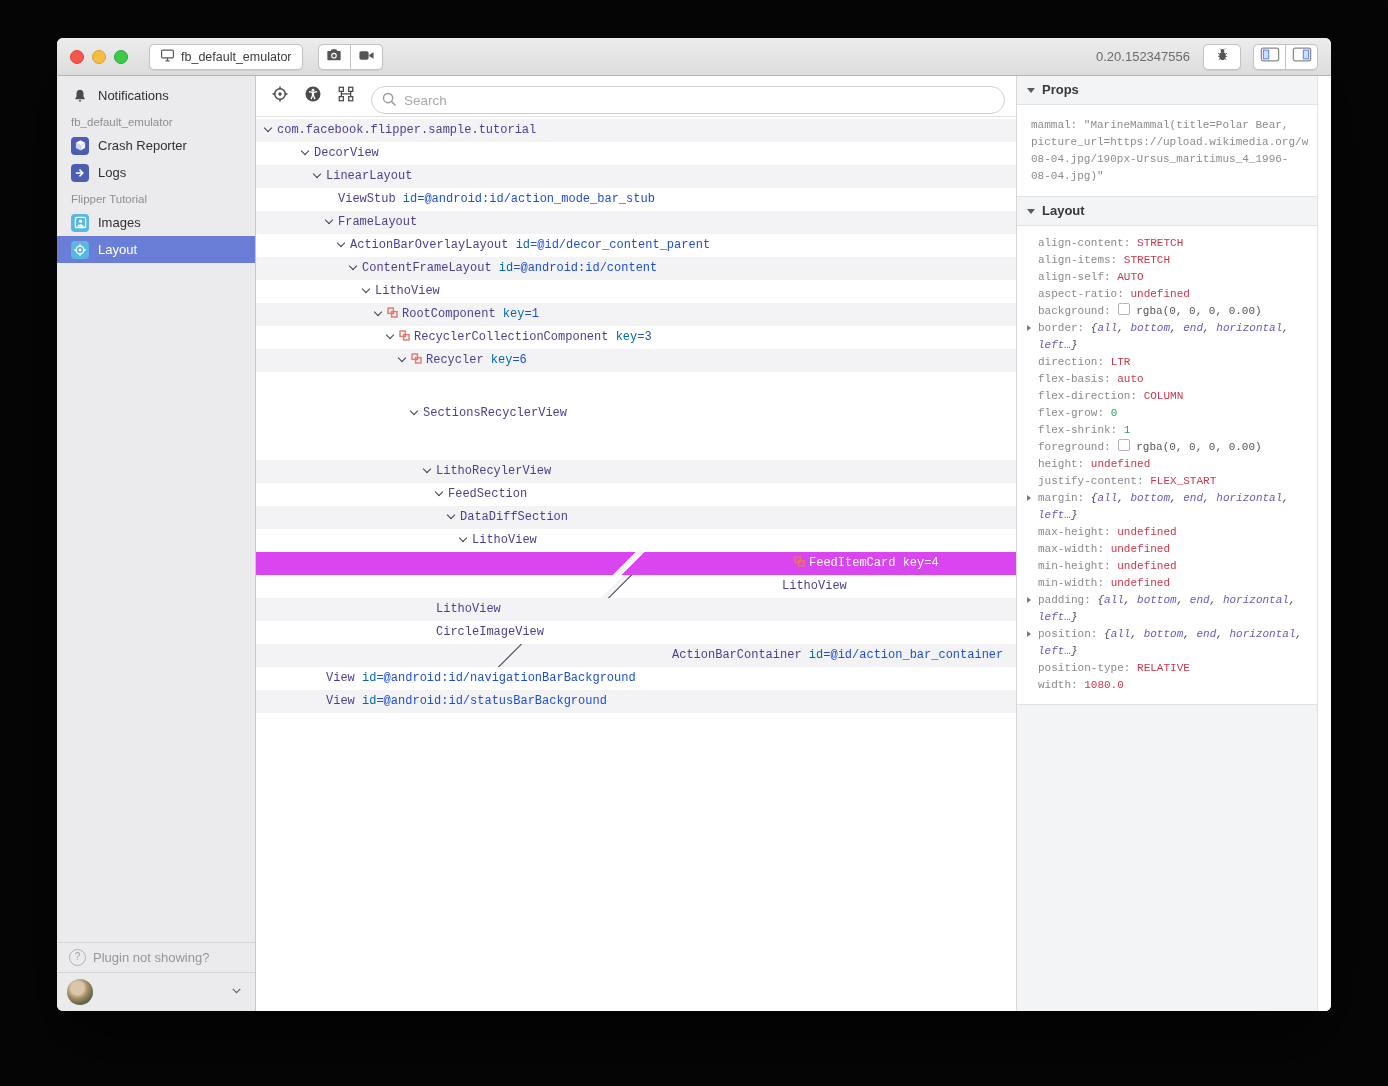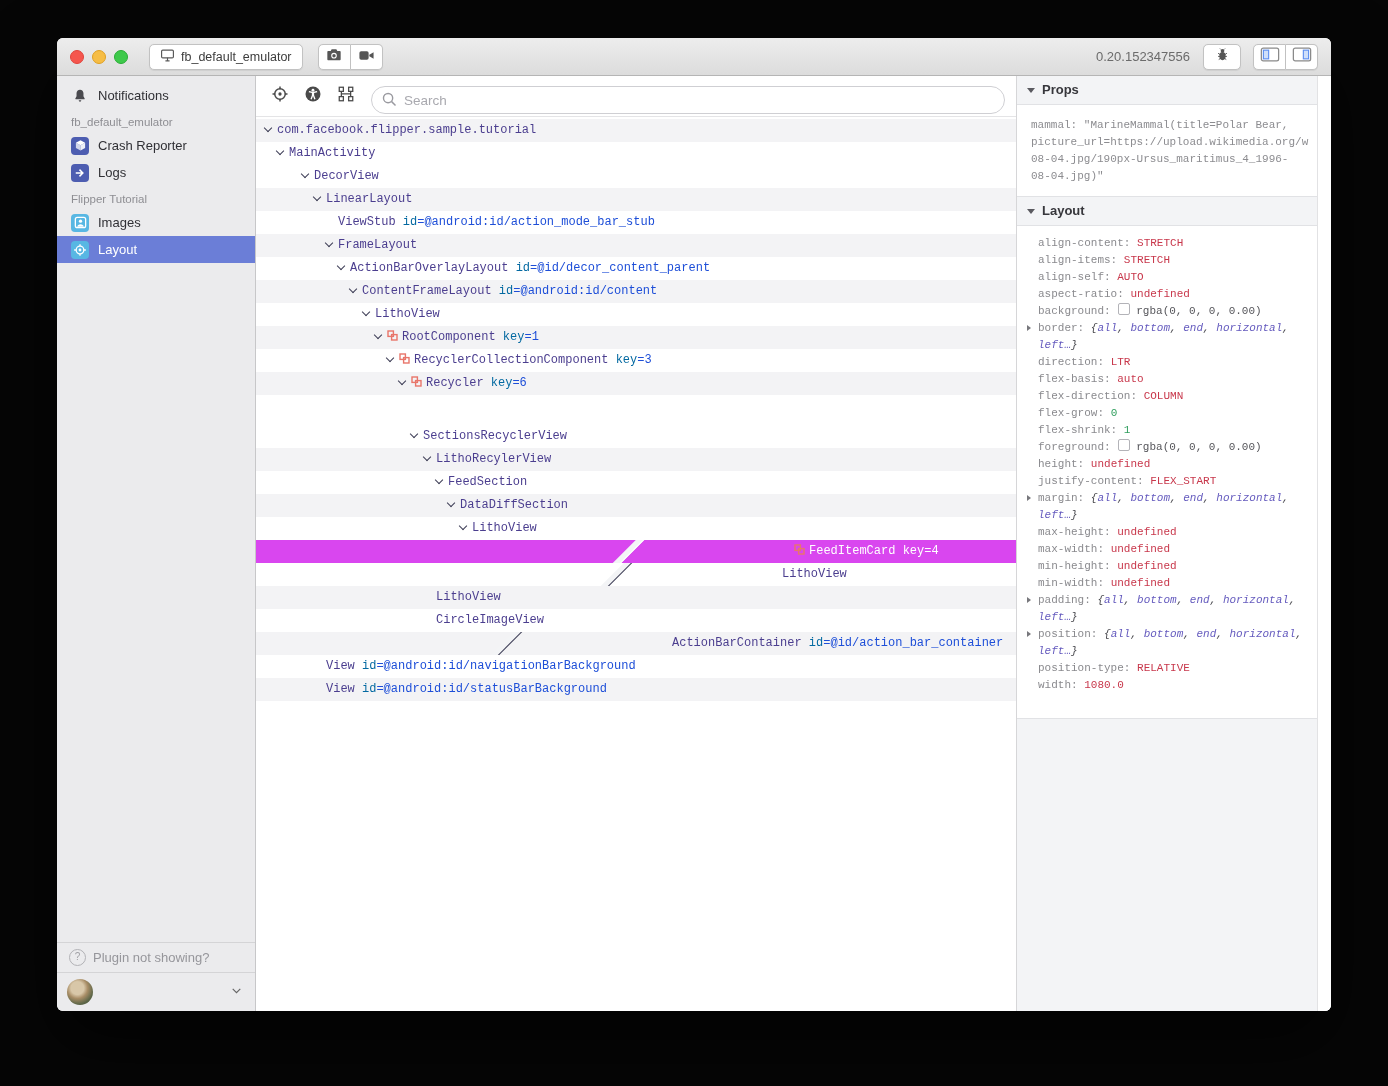--- a/index.html
+++ b/index.html
@@ -73,21 +73,21 @@
   .right{width:314px;flex:none;border-left:1px solid #d6d6d8;background:#f3f4f6;position:relative;}
   .rp-col{position:absolute;left:0;top:0;bottom:0;right:13px;overflow:hidden;}
   .rp-gutter{position:absolute;right:0;top:0;bottom:0;width:13px;background:#fff;border-left:1px solid #e2e2e4;}
   .rp-head{height:28px;line-height:28px;padding:0 10px;border-bottom:1px solid #e1e2e5;
     font-size:13px;font-weight:bold;color:#37373c;}
   .rp-head .tri{display:inline-block;width:0;height:0;border-left:4.5px solid transparent;
     border-right:4.5px solid transparent;border-top:5.5px solid #5a5a60;margin-right:7px;vertical-align:1px;}
   .props-box{background:#fff;border-bottom:1px solid #e1e2e5;padding:12px 0 11px 14px;
     font-family:"Liberation Mono",monospace;font-size:11px;line-height:17px;color:#8c8c90;}
   .props-box div{white-space:pre;overflow:hidden;}
-  .layout-box{background:#fff;border-bottom:1px solid #e1e2e5;padding:9px 0 24px;
+  .layout-box{background:#fff;border-bottom:1px solid #e1e2e5;padding:9px 0 10px;
     font-family:"Liberation Mono",monospace;font-size:11px;line-height:17px;}
   .lprop{position:relative;padding:0 8px 0 21px;}
   .lkey{color:#8a8a8e;}
   .larrow{position:absolute;left:10px;top:5px;width:0;height:0;border-top:3.5px solid transparent;
     border-bottom:3.5px solid transparent;border-left:4.5px solid #77777c;}
   .ev{color:#c8374b;}
   .nv{color:#2f9e5d;}
   .cval{color:#55555a;}
   .cbx{display:inline-block;width:10px;height:10px;border:1px solid #b3b3b8;border-radius:2px;
     background:#fff;margin:0 6px 0 1px;vertical-align:-1px;}
@@ -272,42 +272,41 @@
             <svg width="17" height="17" viewBox="0 0 24 24">
                 <circle cx="10" cy="10" r="6.5" fill="none" stroke="#9a9aa0" stroke-width="2"></circle>
                 <path d="M15 15l5.5 5.5" stroke="#9a9aa0" stroke-width="2"></path>
               </svg>
           </span>
           <input type="text" placeholder="Search" style="">
         </div>
       </div>
       <div class="tree">
           <div class="trow zebra" style="padding-left: 9px;"><span class="chev down"></span><span class="tname">com.facebook.flipper.sample.tutorial</span></div>
-          <div class="trow" style="padding-left: 21px;"><span class="chev down"></span><span class="tname">MainActivity</span></div>
           <div class="trow" style="padding-left: 46px;"><span class="chev down"></span><span class="tname">DecorView</span></div>
           <div class="trow zebra" style="padding-left: 58px;"><span class="chev down"></span><span class="tname">LinearLayout</span></div>
           <div class="trow" style="padding-left: 70px;"><span class="chev none"></span><span class="tname">ViewStub</span><span> </span><span class="ak">id</span><span class="av">=@android:id/action_mode_bar_stub</span></div>
           <div class="trow zebra" style="padding-left: 70px;"><span class="chev down"></span><span class="tname">FrameLayout</span></div>
           <div class="trow" style="padding-left: 82px;"><span class="chev down"></span><span class="tname">ActionBarOverlayLayout</span><span> </span><span class="ak">id</span><span class="av">=@id/decor_content_parent</span></div>
           <div class="trow zebra" style="padding-left: 94px;"><span class="chev down"></span><span class="tname">ContentFrameLayout</span><span> </span><span class="ak">id</span><span class="av">=@android:id/content</span></div>
           <div class="trow" style="padding-left: 107px;"><span class="chev down"></span><span class="tname">LithoView</span></div>
           <div class="trow zebra" style="padding-left: 119px;"><span class="chev down"></span><span class="licon"><svg width="11" height="11" viewBox="0 0 11 11">
                 <rect x="1" y="1" width="5.4" height="5.4" fill="none" stroke="#e8756a" stroke-width="1.4"></rect>
                 <rect x="4.6" y="4.6" width="5.4" height="5.4" fill="none" stroke="#e8756a" stroke-width="1.4"></rect>
               </svg></span><span class="tname">RootComponent</span><span> </span><span class="ak">key</span><span class="av">=1</span></div>
           <div class="trow" style="padding-left: 131px;"><span class="chev down"></span><span class="licon"><svg width="11" height="11" viewBox="0 0 11 11">
                 <rect x="1" y="1" width="5.4" height="5.4" fill="none" stroke="#e8756a" stroke-width="1.4"></rect>
                 <rect x="4.6" y="4.6" width="5.4" height="5.4" fill="none" stroke="#e8756a" stroke-width="1.4"></rect>
               </svg></span><span class="tname">RecyclerCollectionComponent</span><span> </span><span class="ak">key</span><span class="av">=3</span></div>
           <div class="trow zebra" style="padding-left: 143px;"><span class="chev down"></span><span class="licon"><svg width="11" height="11" viewBox="0 0 11 11">
                 <rect x="1" y="1" width="5.4" height="5.4" fill="none" stroke="#e8756a" stroke-width="1.4"></rect>
                 <rect x="4.6" y="4.6" width="5.4" height="5.4" fill="none" stroke="#e8756a" stroke-width="1.4"></rect>
               </svg></span><span class="tname">Recycler</span><span> </span><span class="ak">key</span><span class="av">=6</span></div>
           <div class="trow" style="padding-left: 155px; margin-top: 30px;"><span class="chev down"></span><span class="tname">SectionsRecyclerView</span></div>
-          <div class="trow zebra" style="padding-left: 168px;"><span class="chev down"></span><span class="tname">LithoRecylerView</span></div>
+          <div class="trow zebra" style="padding-left: 168px; margin-top: 35px;"><span class="chev down"></span><span class="tname">LithoRecylerView</span></div>
           <div class="trow" style="padding-left: 180px;"><span class="chev down"></span><span class="tname">FeedSection</span></div>
           <div class="trow zebra" style="padding-left: 192px;"><span class="chev down"></span><span class="tname">DataDiffSection</span></div>
           <div class="trow" style="padding-left: 204px;"><span class="chev down"></span><span class="tname">LithoView</span></div>
           <div class="trow sel" style="padding-left: 216px;"><span class="chev right"></span><span class="licon"><svg width="11" height="11" viewBox="0 0 11 11">
                 <rect x="1" y="1" width="5.4" height="5.4" fill="none" stroke="#e8756a" stroke-width="1.4"></rect>
                 <rect x="4.6" y="4.6" width="5.4" height="5.4" fill="none" stroke="#e8756a" stroke-width="1.4"></rect>
               </svg></span><span class="tname">FeedItemCard</span><span> </span><span class="ak">key</span><span class="av">=4</span></div>
           <div class="trow" style="padding-left: 204px;"><span class="chev right"></span><span class="tname">LithoView</span></div>
           <div class="trow zebra" style="padding-left: 168px;"><span class="chev none"></span><span class="tname">LithoView</span></div>
           <div class="trow" style="padding-left: 168px;"><span class="chev none"></span><span class="tname">CircleImageView</span></div>

